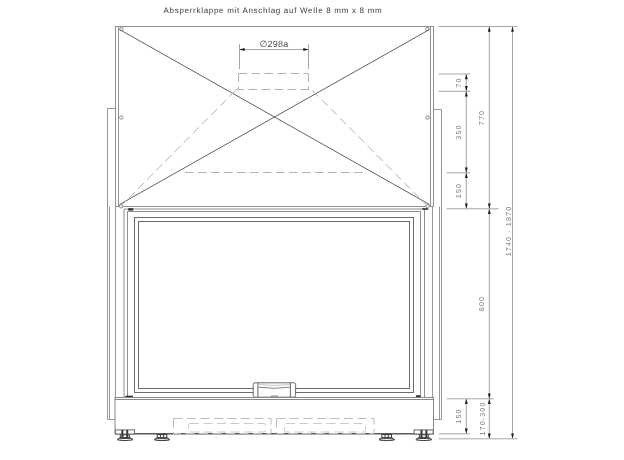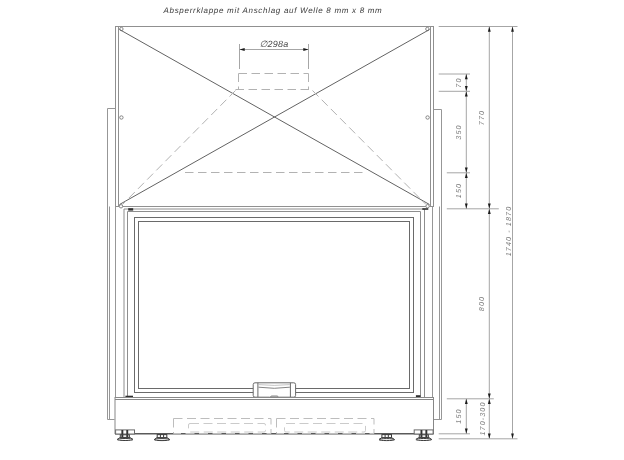--- a/index.html
+++ b/index.html
@@ -1,16 +1,16 @@
 <!DOCTYPE html>
 <html><head>
 <meta charset="utf-8">
 <style>
   html,body{margin:0;padding:0;background:#ffffff;}
-  .page{width:608px;height:460px;position:relative;font-family:"Liberation Sans",sans-serif;font-style:italic;}
+  .page{width:608px;height:460px;position:relative;font-family:"Liberation Sans",sans-serif;}
   svg{display:block;}
   text{font-family:"Liberation Sans",sans-serif;text-rendering:geometricPrecision;}
 </style>
 </head>
 <body>
 <div class="page">
 <svg width="624" height="460" viewBox="0 0 624 460">
   <rect x="0" y="0" width="624" height="460" fill="#ffffff"></rect>
 
   <text x="273" y="13" font-size="8" letter-spacing="0.7" fill="#3c3c3c" text-anchor="middle">Absperrklappe mit Anschlag auf Welle 8 mm x 8 mm</text>

